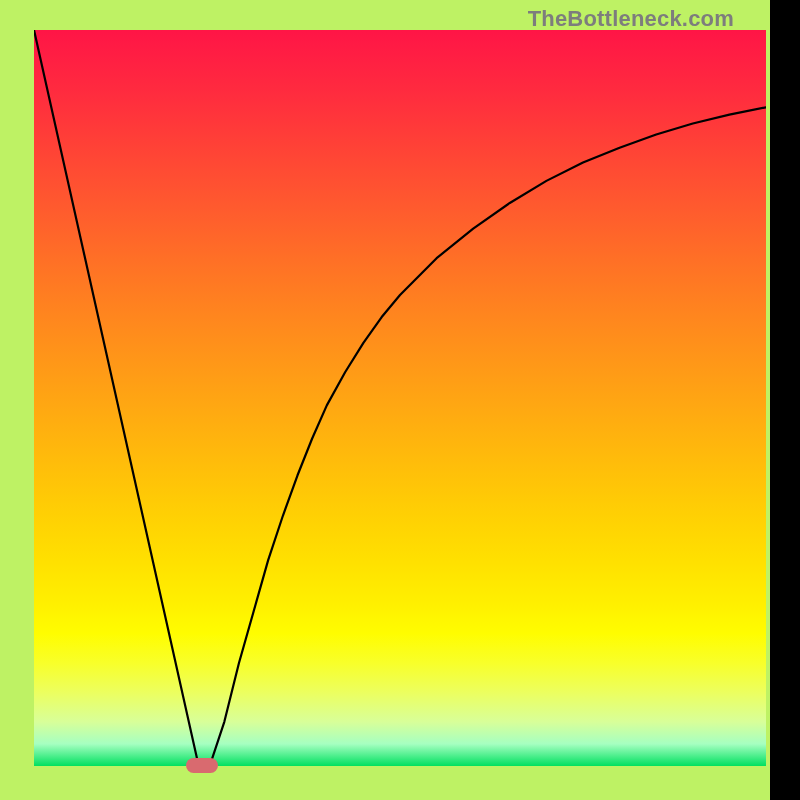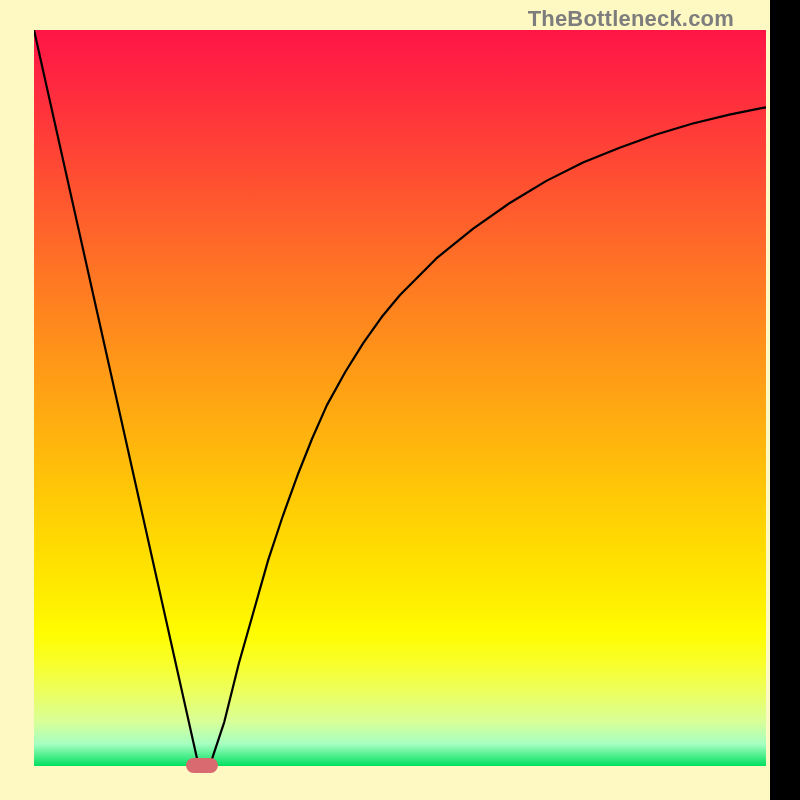--- a/index.html
+++ b/index.html
@@ -9,21 +9,21 @@
     height: 800px;
     background: #000;
     overflow: hidden;
   }
   .frame {
     position: absolute;
     left: 0;
     top: 0;
     width: 770px;
     height: 800px;
-    background: #fef9c3;
+    background: #bef264;
   }
   .plot-area {
     position: absolute;
     left: 34px;
     top: 30px;
     width: 732px;
     height: 736px;
     background: linear-gradient(to bottom,
       #ff1546 0%,
       #ff2a3f 8%,

